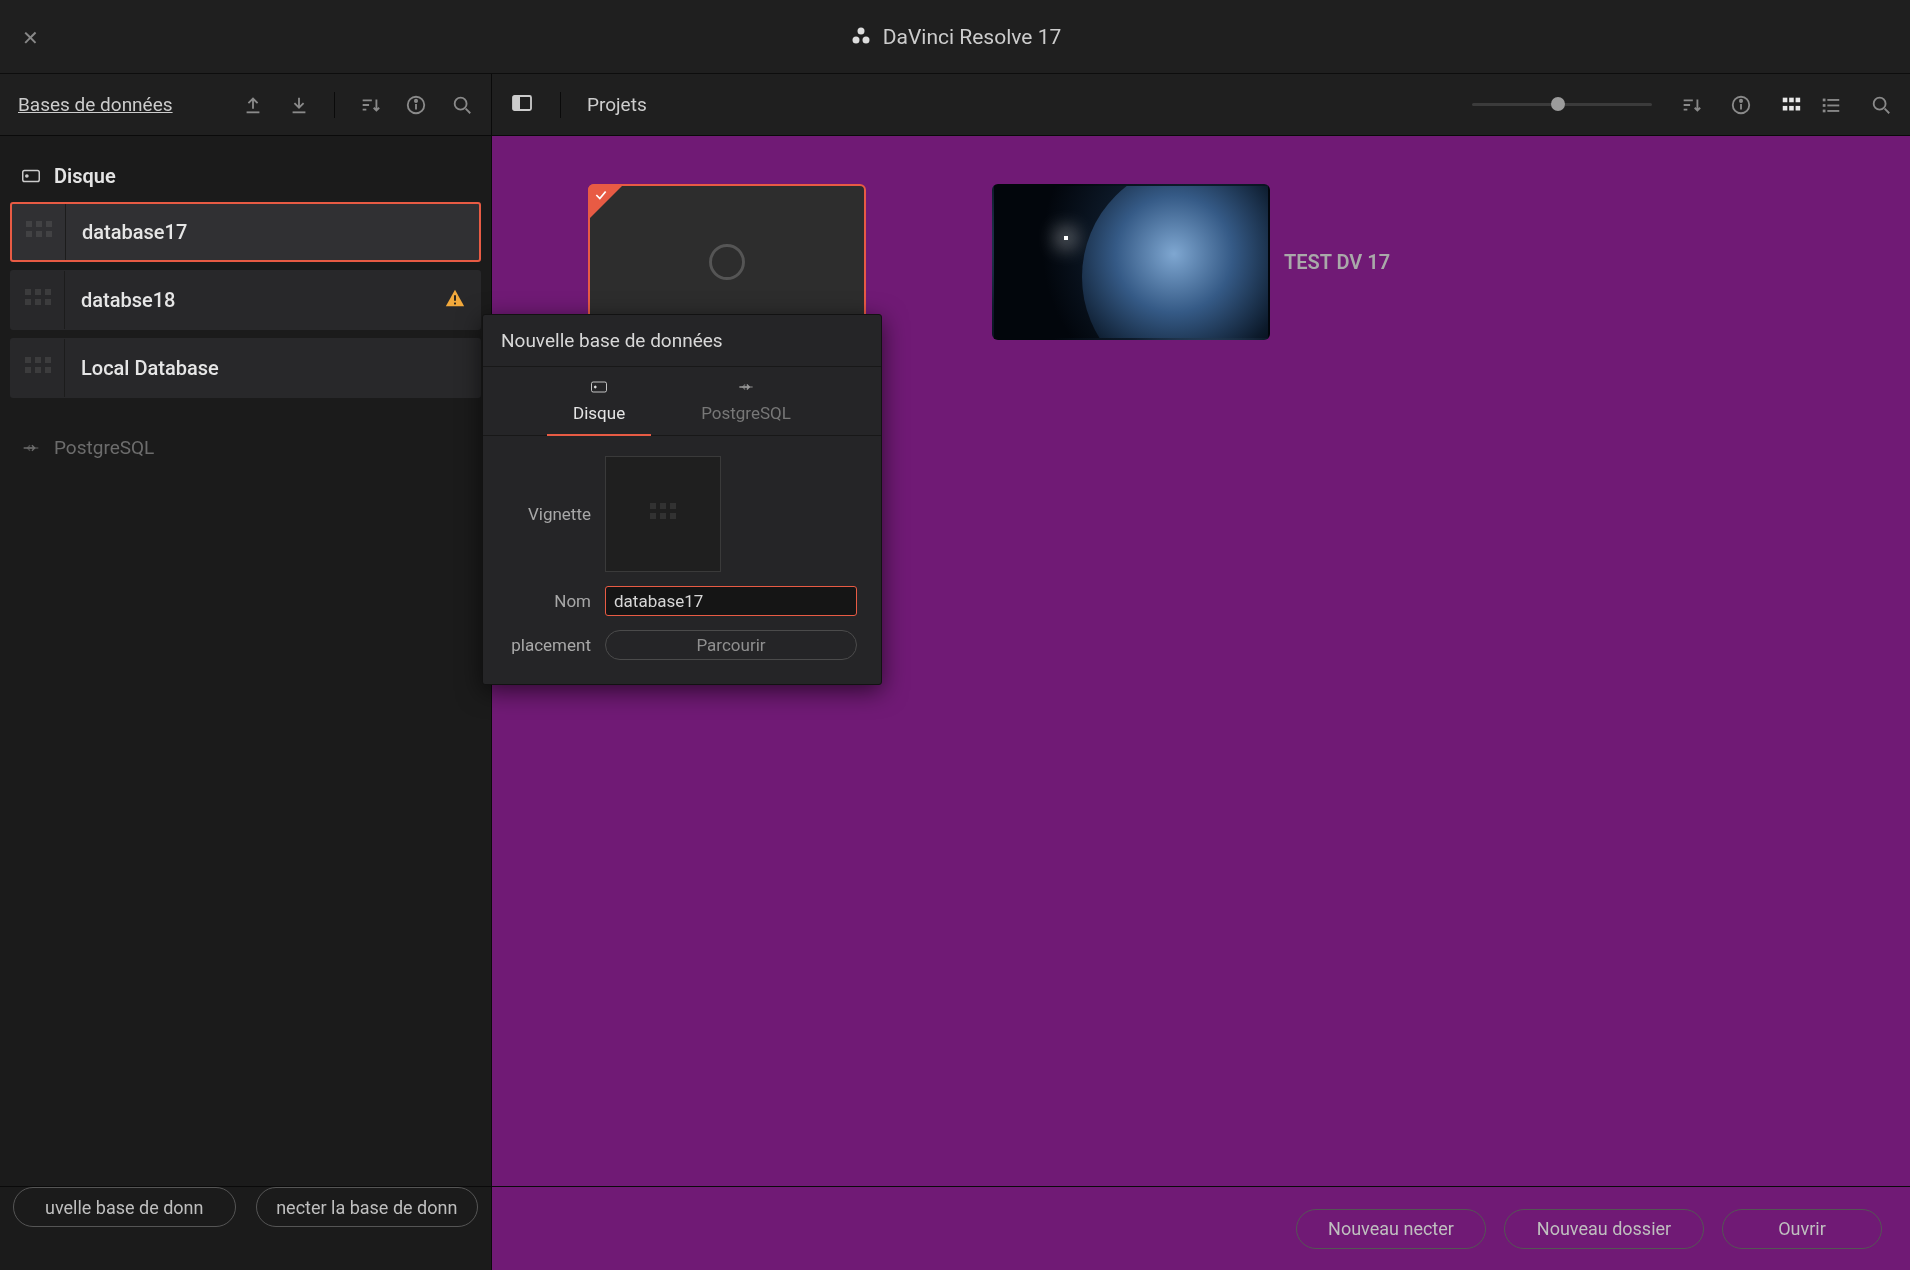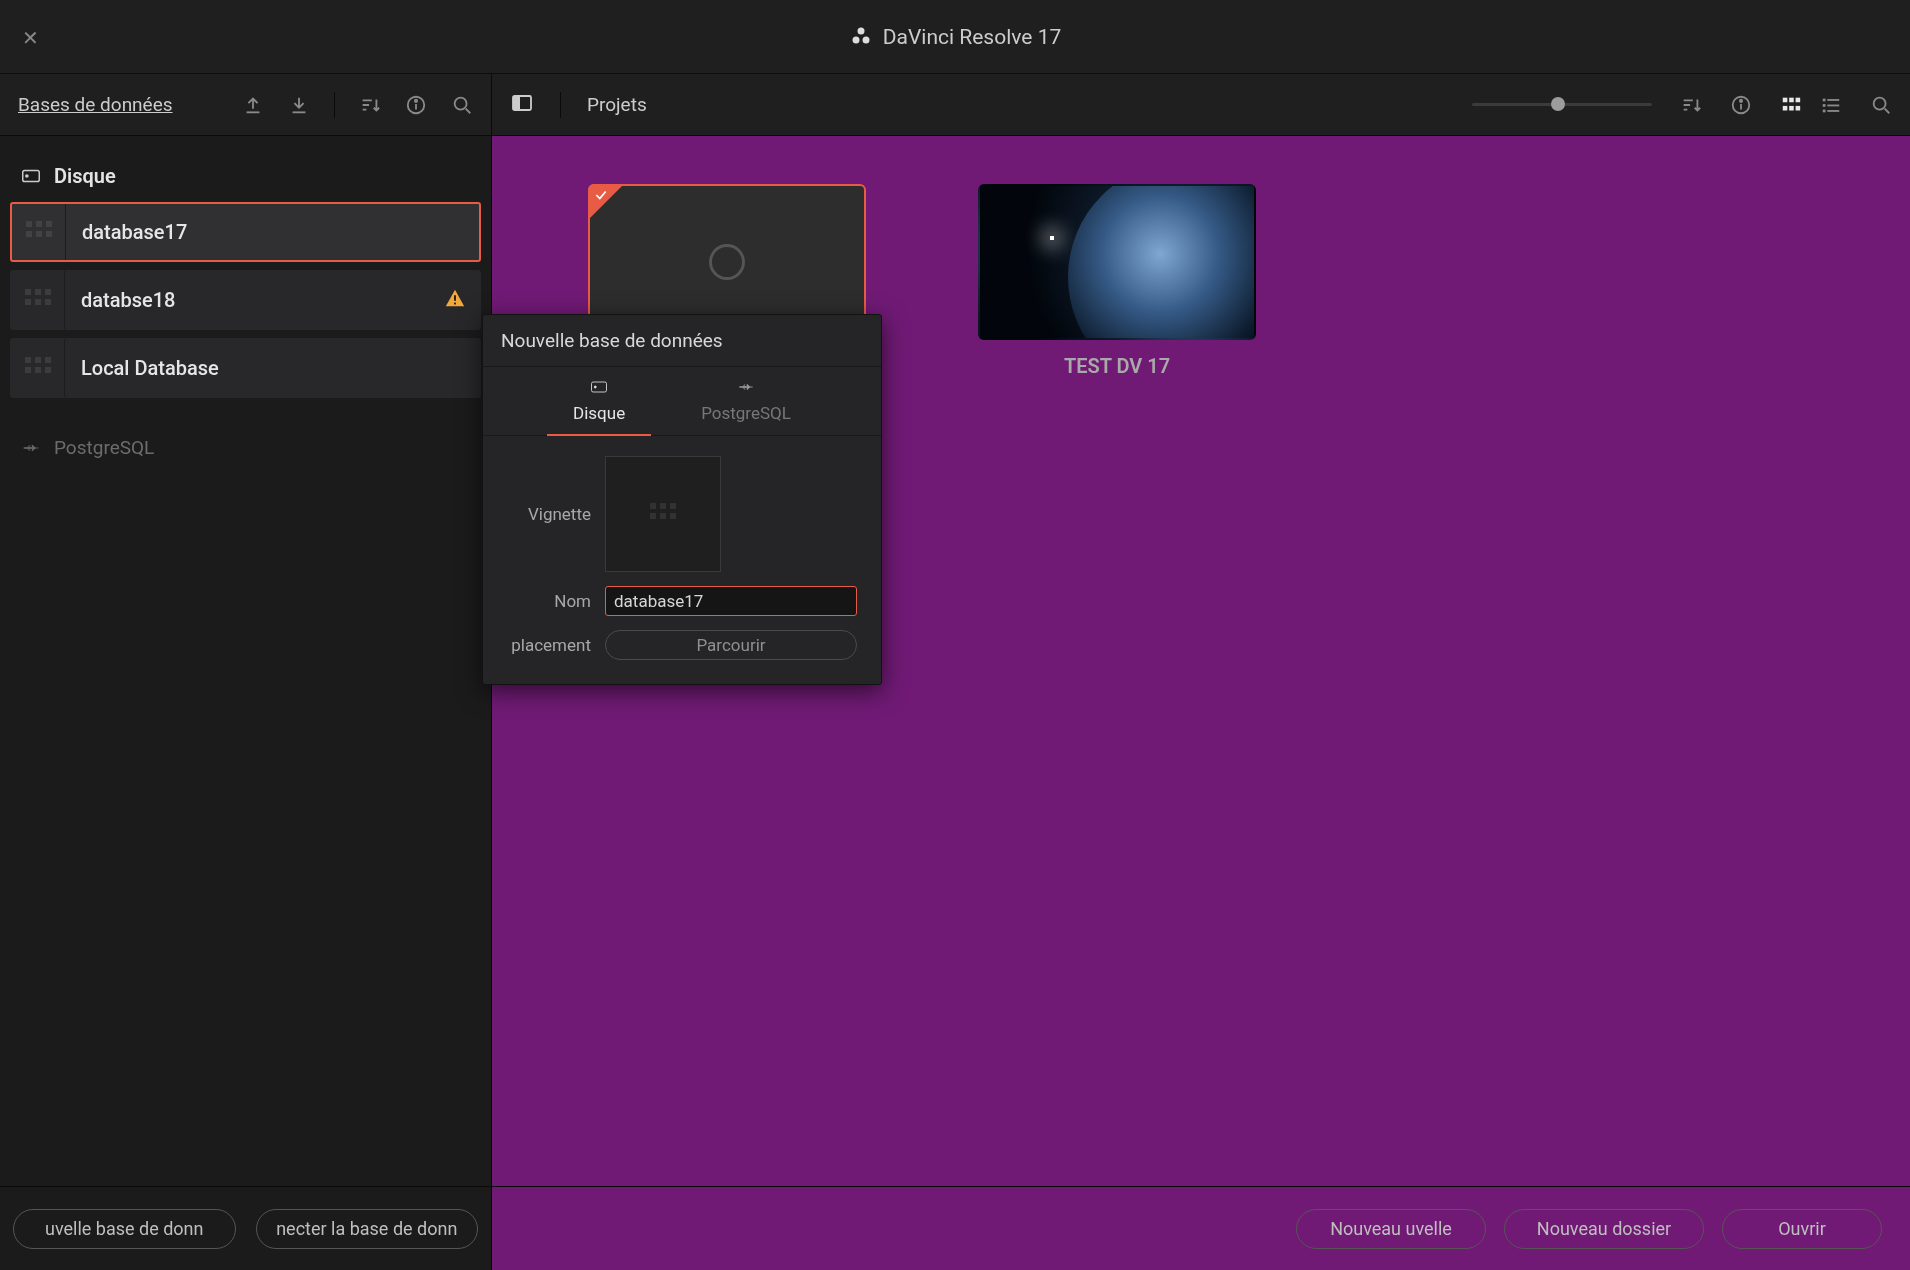--- a/index.html
+++ b/index.html
@@ -29,39 +29,39 @@
   .db-item .swatch { width:54px; height:100%; border-right:1px solid #1c1c1c; display:flex; align-items:center; justify-content:center;}
   .db-item .swatch-inner { width:26px; height:22px; opacity:.25; }
   .db-item .name { padding-left:16px; font-size:20px; color:#e6e6e6; font-weight:500;}
   .db-item.selected { border:2px solid #e85b44; background:#303033;}
   .db-item .warn { position:absolute; right:14px; top:50%; transform:translateY(-50%); }
   .db-item .warn svg{ width:22px; height:22px;}
 
   .pg-section { display:flex; align-items:center; gap:12px; padding:30px 10px; color:#6c6c6c; font-size:19px;}
   .pg-section svg { width:22px; height:22px; stroke:#6c6c6c; fill:none;}
 
-  .left-footer { height: 84px; display:flex; align-items:center; gap:20px; padding:0 13px; border-top:1px solid #0a0a0a;}
+  .left-footer { height: 84px; display:flex; align-items:flex-start; gap:20px; padding:0 13px; border-top:1px solid #0a0a0a;}
   .pill { border:1px solid #555; border-radius:22px; height:40px; display:flex; align-items:center; justify-content:center; color:#bfbfbf; font-size:18px; white-space:nowrap; overflow:hidden; padding:0 18px; flex:1; cursor:pointer;}
 
   
   .right { flex:1; display:flex; flex-direction:column; background:#701a75; }
   .right-header { height:62px; display:flex; align-items:center; padding:0 18px; border-bottom:1px solid #0a0a0a; justify-content:space-between; background:#1f1f1f;}
   .right-header .left-group { display:flex; align-items:center; gap:26px;}
   .right-header .panel-toggle svg { width:24px; height:24px; }
   .right-header .sep { width:1px; height:26px; background:#0a0a0a; }
   .right-header .label { font-size:19px; color:#ccc; }
   .right-header .tools { display:flex; align-items:center; gap:28px;}
   .slider { width:180px; height:3px; background:#3b3b3b; position:relative; border-radius:2px;}
   .slider .thumb{ position:absolute; left:44%; top:-6px; width:14px; height:14px; border-radius:50%; background:#9c9c9c;}
   .view-icons { display:flex; gap:18px; align-items:center;}
   .grid-icon-active rect { fill:#e8e8e8;}
   .list-icon rect{ fill:#8a8a8a;}
 
   .right-body { flex:1; padding:48px 96px; display:flex; gap:112px; align-items:flex-start; position:relative;}
-  .proj { display:flex; flex-direction:column; align-items:center; gap:14px;}
+  .proj { display:flex; flex-direction:row; align-items:center; gap:14px;}
   .proj-thumb { width:278px; height:156px; border-radius:6px; background:#2d2d2d; position:relative; border:2px solid transparent; display:flex; align-items:center; justify-content:center;}
   .proj-thumb.selected{ border:2px solid #e85b44;}
   .proj-thumb .corner { position:absolute; left:-2px; top:-2px; width:0; height:0; border-top:36px solid #e85b44; border-right:36px solid transparent; border-top-left-radius:6px;}
   .proj-thumb .check{ position:absolute; left:4px; top:2px; color:#fff; }
   .proj-name { font-size:20px; color:#a9a9a9; font-weight:600;}
 
   .earth { background:radial-gradient(circle at 75% 40%, #4d77a7 0%, #2d4968 18%, #0e1b2b 40%, #02060c 70%), #000; overflow:hidden;}
   .earth::after{ content:''; position:absolute; right:-44px; top:-24px; width:230px; height:230px; border-radius:50%; background:radial-gradient(circle at 40% 40%, #7fa7d1 0%, #355a86 30%, #0c1a2b 60%, #000 80%);}
   .earth .flare{ position:absolute; left:70px; top:50px; width:4px; height:4px; background:#fff; box-shadow:0 0 20px 6px rgba(255,255,255,.6);}
 
@@ -270,21 +270,21 @@
       <div class="proj">
         <div class="proj-thumb earth">
           <div class="flare"></div>
         </div>
         <span class="proj-name">TEST DV 17</span>
       </div>
     </div>
 
     <div class="right-footer">
       <div class="pill" style="flex:0 0 190px">
-          <span>Nouveau uvelle</span>
+          <span>Nouveau necter</span>
         </div>
       <div class="pill" style="flex:0 0 200px">
           <span>Nouveau dossier</span>
         </div>
       <div class="pill" style="flex:0 0 160px">
           <span>Ouvrir</span>
         </div>
     </div>
   </div>
 

